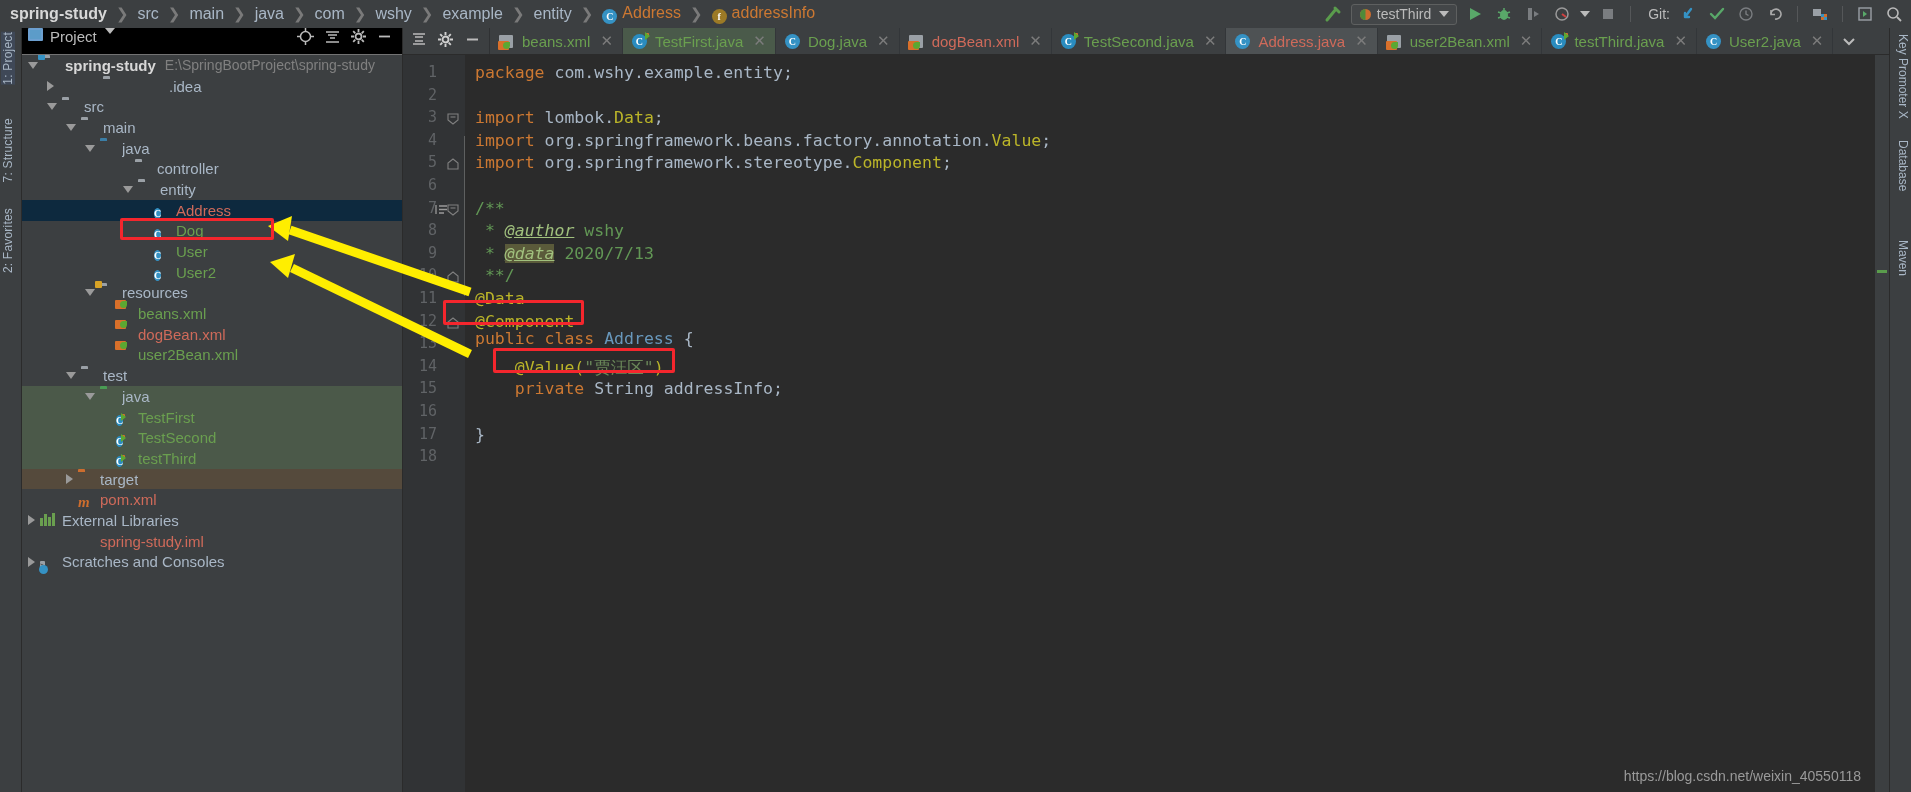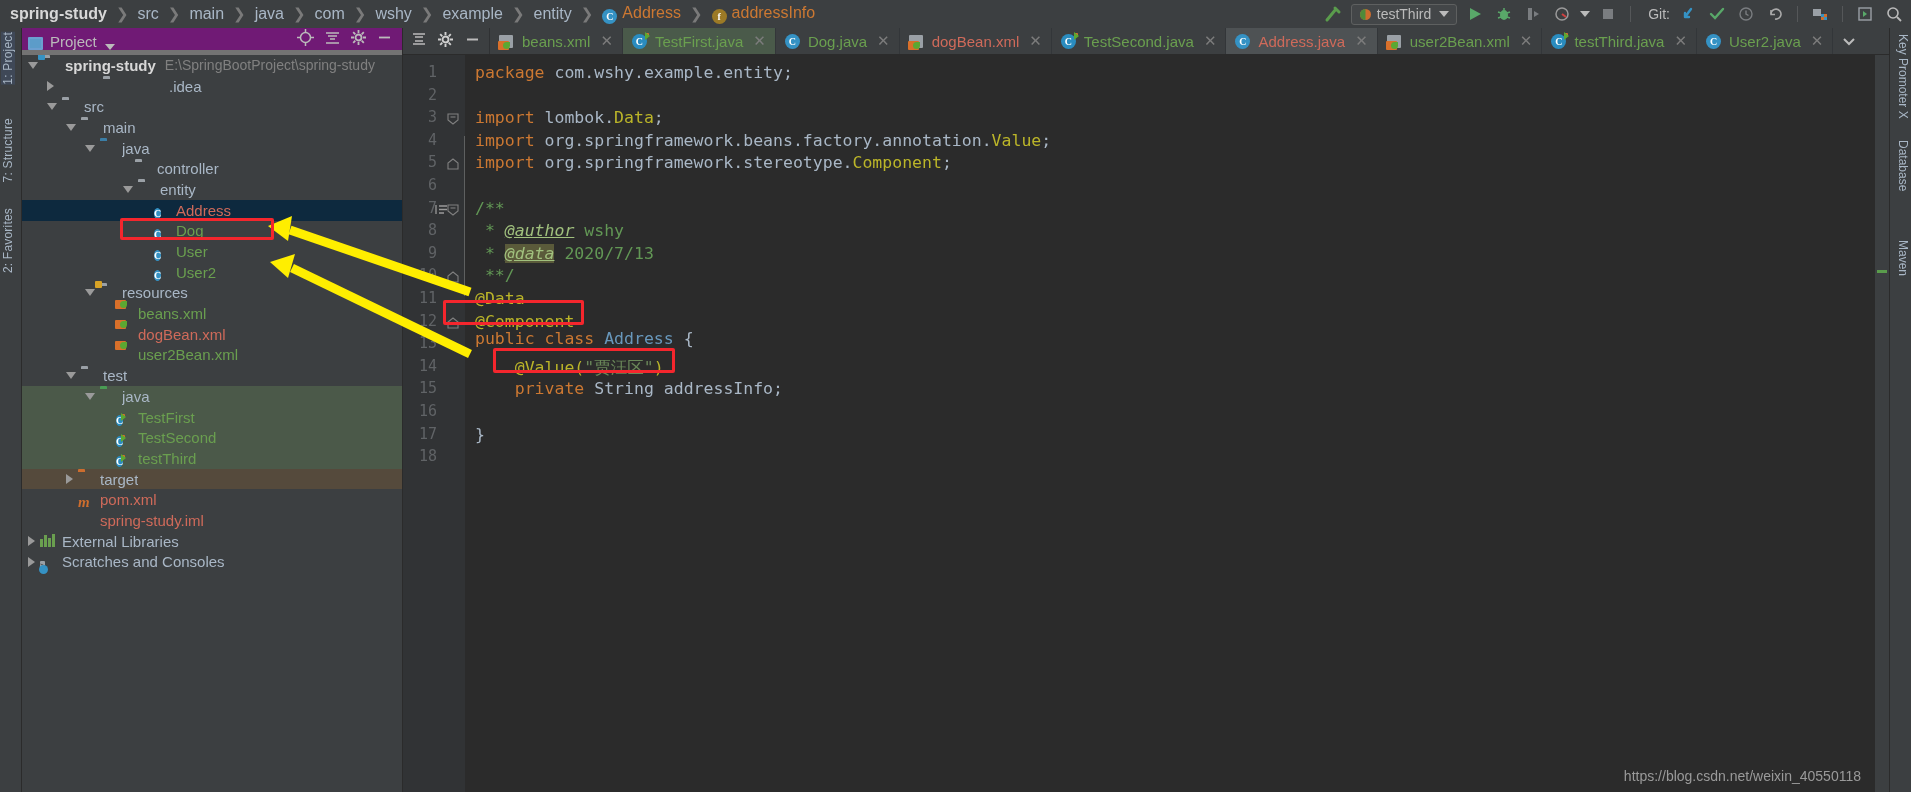--- a/index.html
+++ b/index.html
@@ -65,22 +65,22 @@
     position: absolute; right: 1px; writing-mode: vertical-rl;
     font-size: 12px; color: #a9b7c6; white-space: nowrap;
   }
 
   
   .projpanel {
     position: absolute; left: 22px; top: 28px; width: 381px; height: 764px;
     background: #3c3f41; border-right: 1px solid #2b2b2b;
   }
   .projhead {
-    height: 27px; display: flex; align-items: flex-end; padding: 0 6px;
-    border-bottom: 5px solid #737373; background: #701a75;
+    height: 27px; display: flex; align-items: flex-start; padding: 0 6px;
+    border-bottom: 1px solid #737373; background: #000000;
   }
   .projhead .ttl { font-size: 15px; color: #bbbbbb; margin-left: 7px; }
   .winbox {
     width: 15px; height: 13px; border: 2px solid #6c9fd0; background: #5c9cc9;
     border-radius: 1px;
   }
   .caret-dn {
     width: 0; height: 0; border-left: 5px solid transparent;
     border-right: 5px solid transparent; border-top: 6px solid #bbbbbb;
     margin-left: 8px;
@@ -523,36 +523,36 @@
         <div class="trow row-target" style="padding-left: 44px;">
           <span class="arrow closed"></span>
           <span class="ficon"><span class="folder orange"></span></span>
           <span class="lbl t-grey">target</span>
         </div>
         <div class="trow" style="padding-left: 44px;">
           <span class="arrow none"></span>
           <span class="ficon"><span class="micon">m</span></span>
           <span class="lbl t-red">pom.xml</span>
         </div>
-        <div class="trow" style="padding-left: 44px;">
-          <span class="arrow none"></span>
-          <span class="ficon"><span class="imlicon"></span></span>
-          <span class="lbl t-red">spring-study.iml</span>
-        </div>
         <div class="trow" style="padding-left: 6px;">
           <span class="arrow closed"></span>
           <span class="ficon">
             <span class="libicon">
               <i style="height:8px"></i>
               <i style="height:12px"></i>
               <i style="height:9px"></i>
               <i style="height:13px"></i>
             </span>
           </span>
           <span class="lbl t-grey">External Libraries</span>
+        </div>
+        <div class="trow" style="padding-left: 44px;">
+          <span class="arrow none"></span>
+          <span class="ficon"><span class="imlicon"></span></span>
+          <span class="lbl t-red">spring-study.iml</span>
         </div>
         <div class="trow" style="padding-left: 6px;">
           <span class="arrow closed"></span>
           <span class="ficon"><span class="scratchicon">&gt;</span></span>
           <span class="lbl t-grey">Scratches and Consoles</span>
         </div>
       </div>
   </div>
 
   <div class="editor">

